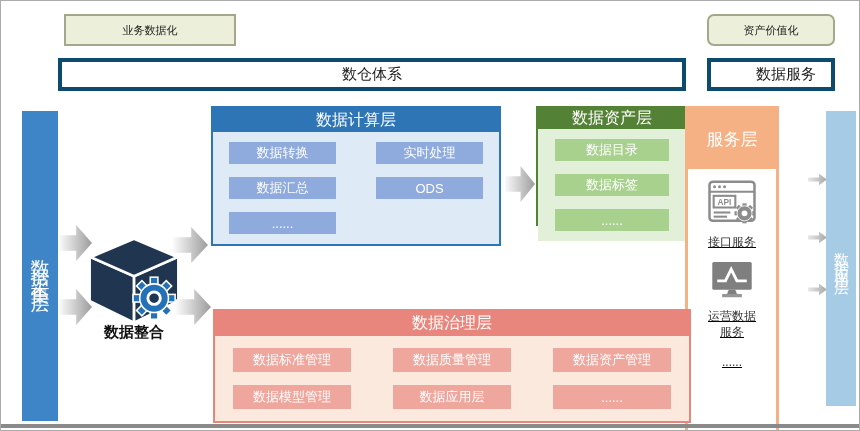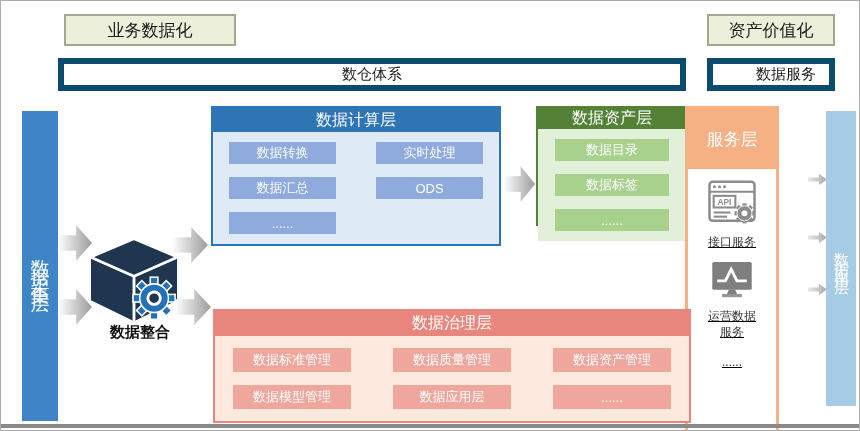--- a/index.html
+++ b/index.html
@@ -2,22 +2,22 @@
 <html><head>
 <meta charset="utf-8">
 <style>
   html,body{margin:0;padding:0;background:#fff;font-family:"Liberation Sans","DejaVu Sans",sans-serif;}
   #canvas{position:relative;width:858px;height:429px;border:1px solid #ababab;background:#fff;overflow:hidden;}
 
   .abs{position:absolute;box-sizing:border-box;}
 
   
   .banner{background:#ECEFDA;border:2px solid #A4A78C;display:flex;align-items:center;justify-content:center;
-          font-size:17px;color:#1a1a1a;}
-  .whitebox{background:#fff;border:6px solid #0c4a6e;display:flex;align-items:center;justify-content:center;
+          font-size:11px;color:#1a1a1a;}
+  .whitebox{background:#fff;border:4px solid #0c4a6e;display:flex;align-items:center;justify-content:center;
           font-size:15px;color:#1a1a1a;}
 
   
   .vbar{display:flex;align-items:center;justify-content:center;color:#fff;}
   .vbar .vtxt{writing-mode:vertical-rl;text-orientation:upright;}
   #left-bar{background:#3D85C6;font-size:19px;}
   #left-bar .vtxt{letter-spacing:9px;}
   #right-bar{background:#A5CBE5;font-size:15px;}
   #right-bar .vtxt{letter-spacing:7px;}
 
@@ -72,21 +72,21 @@
     <linearGradient id="arrowGradSmall" x1="0" y1="0" x2="1" y2="0">
       <stop offset="0" stop-color="#e8e8e8"></stop>
       <stop offset="1" stop-color="#a8a8a8"></stop>
     </linearGradient>
   </defs>
 </svg>
 
 <div id="canvas">
 
   <div class="abs banner" style="left:63px;top:13px;width:172px;height:32px;">业务数据化</div>
-  <div class="abs banner" style="left:706px;top:13px;width:128px;height:32px;">资产价值化</div>
+  <div class="abs banner" style="left:706px;top:13px;width:128px;height:32px;border-radius:7px;">资产价值化</div>
 
   <div class="abs whitebox" style="left:57px;top:57px;width:628px;height:33px;">数仓体系</div>
   <div class="abs whitebox" style="left:706px;top:57px;width:128px;height:33px;padding-left:30px;">数据服务</div>
 
   <div class="abs vbar" id="left-bar" style="left:21px;top:110px;width:36px;height:310px;">
     <span class="vtxt">数据采集层</span>
   </div>
 
   <div class="abs" style="left:85px;top:236px;width:96px;height:88px;">
     <svg viewBox="0 0 100 92" width="96" height="88">
@@ -103,21 +103,21 @@
           <rect x="-4" y="-22" width="8" height="10" transform="rotate(180)"></rect>
           <rect x="-4" y="-22" width="8" height="10" transform="rotate(225)"></rect>
           <rect x="-4" y="-22" width="8" height="10" transform="rotate(270)"></rect>
           <rect x="-4" y="-22" width="8" height="10" transform="rotate(315)"></rect>
         </g>
         <circle r="15" fill="#2471B8" stroke="#fff" stroke-width="1.6"></circle>
         <circle r="6.5" fill="#1F3550" stroke="#fff" stroke-width="3"></circle>
       </g>
     </svg>
   </div>
-  <div class="abs" id="integration-label" style="left:92px;top:322px;width:94px;">数据整合</div>
+  <div class="abs" id="integration-label" style="left:86px;top:322px;width:94px;">数据整合</div>
 
   <div class="abs arrow" style="left:58px;top:224px;width:33px;height:36px;">
     <svg viewBox="0 0 100 70" preserveAspectRatio="none">
         <polygon points="0,20 52,20 52,0 100,35 52,70 52,50 0,50" fill="url(#arrowGrad)"></polygon>
       </svg>
     </div>
   <div class="abs arrow" style="left:58px;top:288px;width:33px;height:36px;">
     <svg viewBox="0 0 100 70" preserveAspectRatio="none">
         <polygon points="0,20 52,20 52,0 100,35 52,70 52,50 0,50" fill="url(#arrowGrad)"></polygon>
       </svg>

